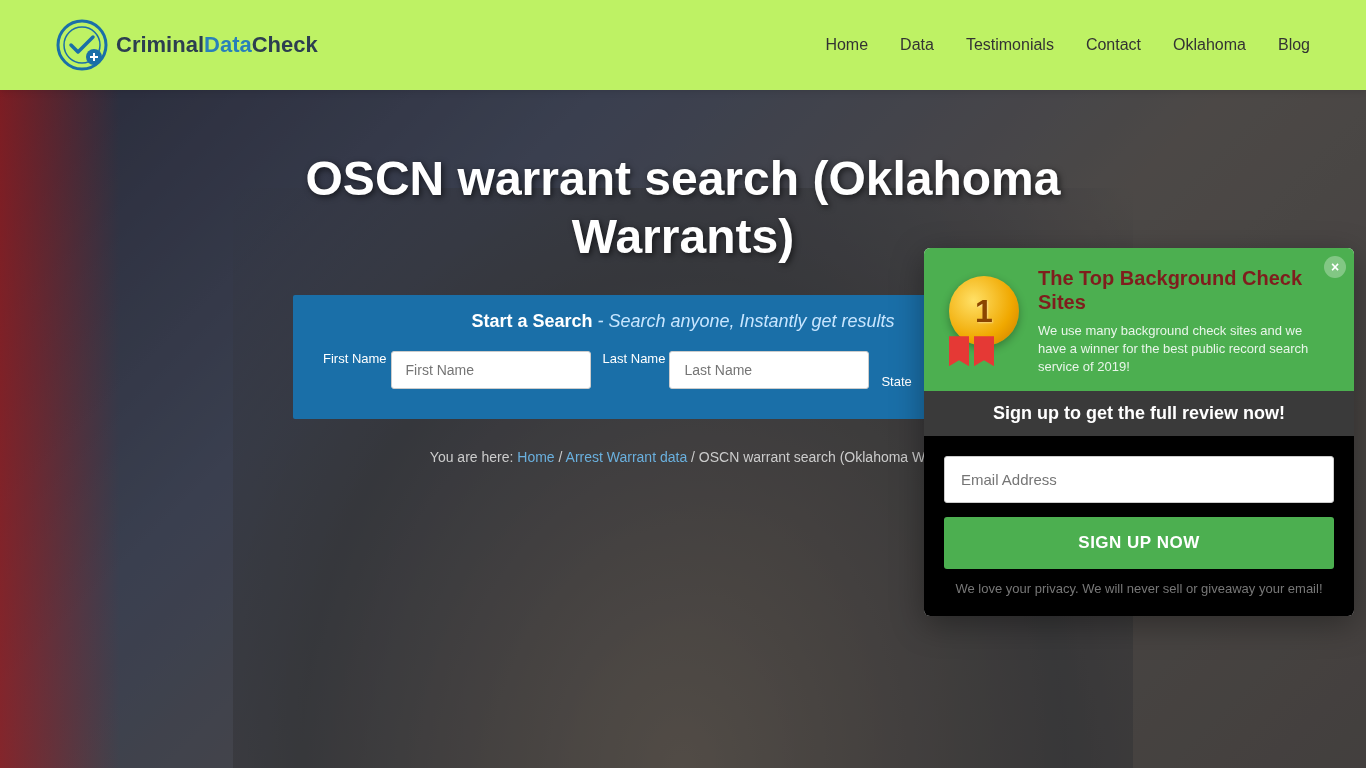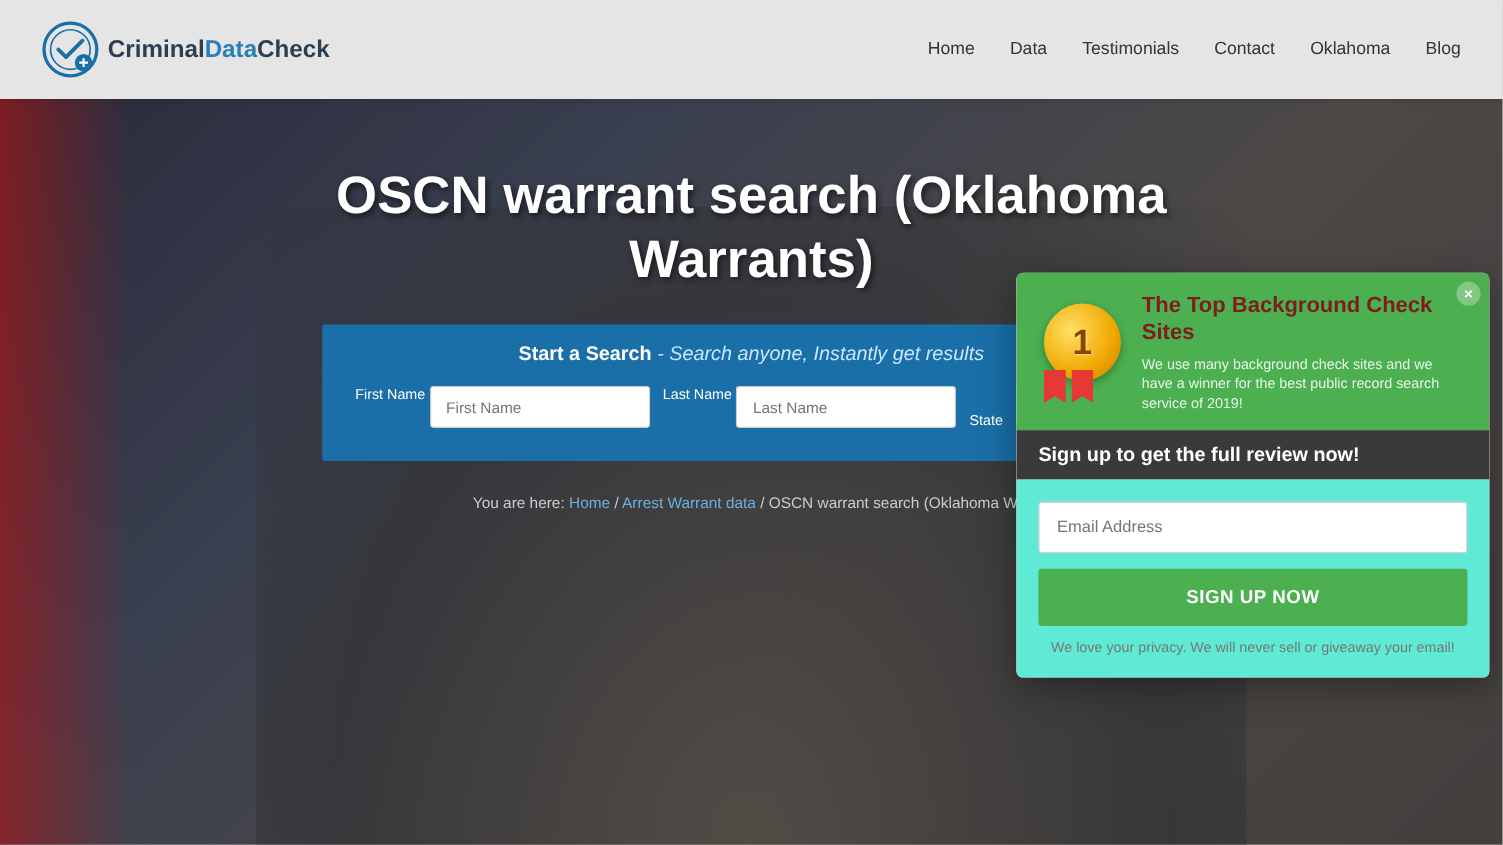--- a/index.html
+++ b/index.html
@@ -1,25 +1,25 @@
 <!DOCTYPE html>
 <html><head>
   <meta charset="utf-8">
   <style>
     * { margin: 0; padding: 0; box-sizing: border-box; }
     body { font-family: Arial, sans-serif; width: 1366px; height: 768px; overflow: hidden; position: relative; }
 
     
     #header {
-      background: #e5e5e5;
+      background: #bef264;
       height: 90px;
       display: flex;
       align-items: center;
       justify-content: space-between;
-      padding: 0 38px;
+      padding: 0 56px;
       box-shadow: 0 2px 6px rgba(0,0,0,0.1);
       position: relative;
       z-index: 10;
     }
     .logo-container {
       display: flex;
       align-items: center;
       gap: 8px;
     }
     .logo-icon {
@@ -258,28 +258,28 @@
       align-items: center;
       justify-content: center;
       color: #fff;
       font-size: 14px;
       font-weight: bold;
     }
 
     .popup-signup-text {
       background: #3a3a3a;
       color: #fff;
-      text-align: left;
+      text-align: center;
       padding: 12px 20px;
       font-size: 18px;
       font-weight: bold;
     }
 
     .popup-body {
-      background: #5eead4;
+      background: #000000;
       padding: 20px;
     }
     .popup-email-input {
       width: 100%;
       padding: 14px 16px;
       border: 1px solid #ccc;
       border-radius: 3px;
       font-size: 15px;
       color: #999;
       background: #fff;

